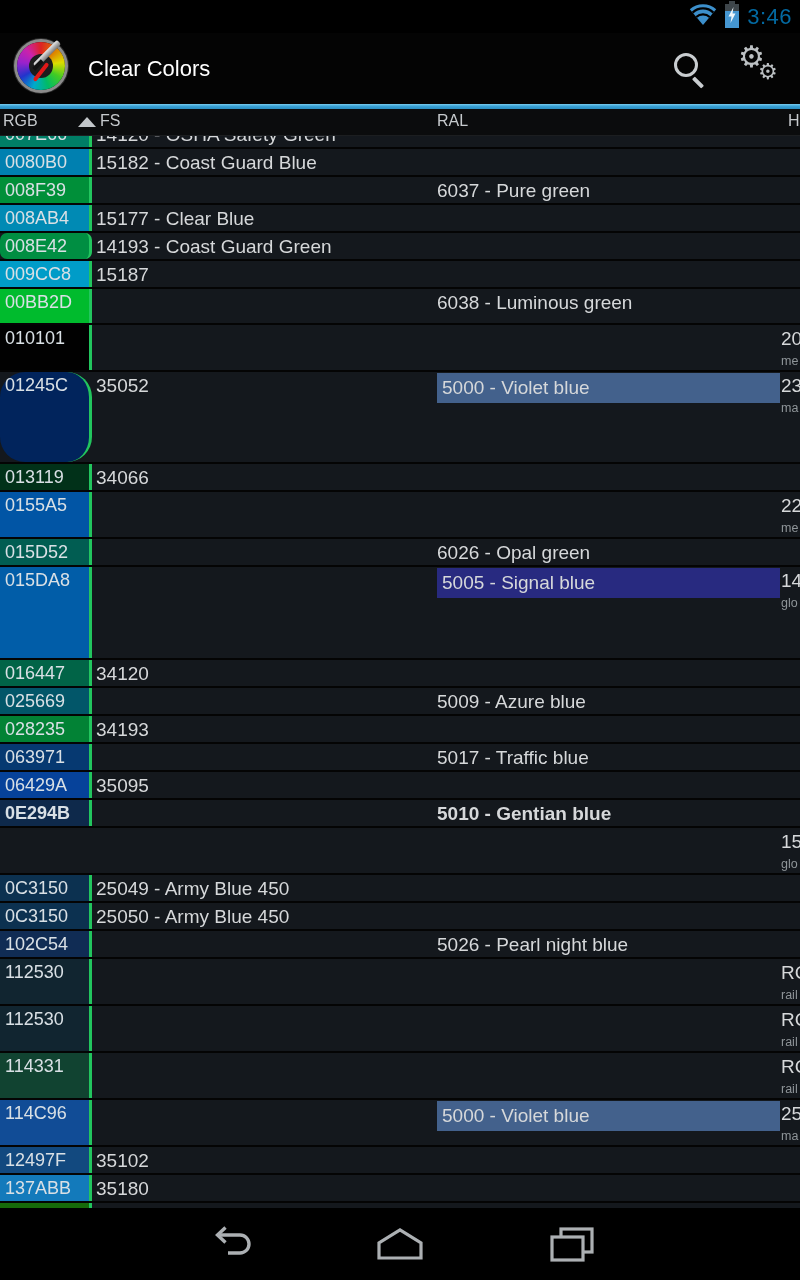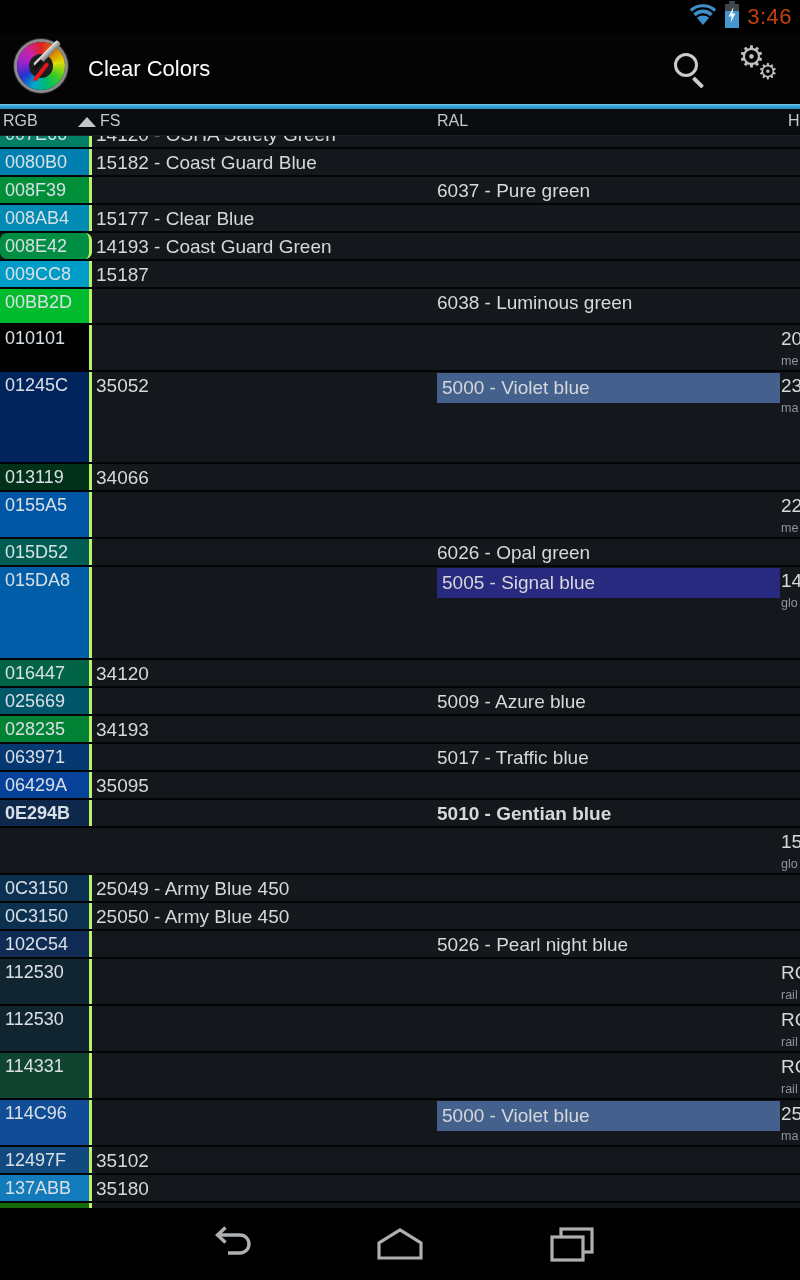--- a/index.html
+++ b/index.html
@@ -4,21 +4,21 @@
 <style>
   html,body{margin:0;padding:0;}
   body{
     width:800px;height:1280px;background:#000;overflow:hidden;position:relative;
     font-family:"Liberation Sans", sans-serif;
     -webkit-font-smoothing:antialiased;
   }
   
   .status-bar{position:absolute;top:0;left:0;width:800px;height:33px;background:#000;}
   .status-right{position:absolute;right:8px;top:0;height:33px;display:flex;align-items:center;gap:7px;}
-  .clock{color:#c2410c;font-size:22px;letter-spacing:0.5px;}
+  .clock{color:#0369a1;font-size:22px;letter-spacing:0.5px;}
   
   .action-bar{position:absolute;top:33px;left:0;width:800px;height:71px;background:#040404;}
   .app-icon{position:absolute;left:16px;top:8px;width:54px;height:54px;}
   .wheel{position:absolute;left:1px;top:1px;width:48px;height:48px;border-radius:50%;
     background:conic-gradient(#d22,#d70,#dd0,#4c2,#0b6,#0ac,#23c,#92c,#c2a,#d22);
     box-shadow:0 0 0 3px #8b8b8b,0 0 0 4px #2a2a2a;}
   .wheel-center{position:absolute;left:13px;top:13px;width:24px;height:24px;border-radius:50%;background:#1d1d1d;}
   .needle{position:absolute;left:23px;top:20px;width:4px;height:22px;background:#e01818;transform:rotate(38deg);border-radius:2px;}
   .dropper{position:absolute;left:28px;top:-4px;width:6px;height:34px;background:linear-gradient(90deg,#e8e8e8,#777);transform:rotate(45deg);border-radius:2px;}
   .dropper-tip{position:absolute;left:20px;top:18px;width:4px;height:12px;background:#111;transform:rotate(45deg);}
@@ -38,21 +38,21 @@
   .th{position:absolute;top:3px;color:#c6cacd;font-size:16px;}
   .th-rgb{left:3px;}
   .th-fs{left:100px;}
   .th-ral{left:437px;}
   .th-h{left:788px;}
   .sort-arrow{position:absolute;left:78px;top:8px;width:0;height:0;
     border-left:9px solid transparent;border-right:9px solid transparent;border-bottom:10px solid #c2c6c9;}
   
   .rows{position:absolute;top:136px;left:0;width:800px;height:1072px;overflow:hidden;background:#0b0d0f;}
   .row{position:relative;background:#14181d;border-bottom:2px solid #040404;box-sizing:border-box;}
-  .swatch{position:absolute;left:0;top:0;bottom:0;width:92px;box-sizing:border-box;border-right:3px solid #bef264;
+  .swatch{position:absolute;left:0;top:0;bottom:0;width:92px;box-sizing:border-box;border-right:3px solid #22c55e;
     color:#d9e0e5;font-size:18px;padding:3px 0 0 5px;}
   .cell{position:absolute;color:#d6d8da;font-size:19px;white-space:nowrap;}
   .fs-cell{left:96px;top:3px;}
   .ral-cell{left:437px;top:3px;}
   .ral-cell.swatched{top:1px;width:343px;height:30px;line-height:30px;padding-left:5px;box-sizing:border-box;}
   .h-cell{position:absolute;left:781px;top:3px;}
   .h-num{display:block;color:#d6d8da;font-size:19px;white-space:nowrap;}
   .h-sub{display:block;color:#8f9599;font-size:12.5px;white-space:nowrap;margin-top:4px;}
   
   .nav-bar{position:absolute;left:0;top:1208px;width:800px;height:72px;background:#000;}
@@ -144,21 +144,21 @@
       <div class="cell ral-cell">6038 - Luminous green</div>
     </div>
     <div class="row" style="height: 47px;">
       <div class="swatch" style="background: rgb(1, 1, 1);">010101</div>
       <div class="h-cell">
         <span class="h-num">20</span>
         <span class="h-sub">me</span>
       </div>
     </div>
     <div class="row" style="height: 92px;">
-      <div class="swatch" style="background: rgb(1, 36, 92);">01245C</div>
+      <div class="swatch" style="background: rgb(1, 36, 92); border-radius: 25px;">01245C</div>
       <div class="cell fs-cell">35052</div>
       <div class="cell ral-cell swatched" style="background: rgb(67, 97, 140);">5000 - Violet blue</div>
       <div class="h-cell">
         <span class="h-num">23</span>
         <span class="h-sub">ma</span>
       </div>
     </div>
     <div class="row" style="height: 28px;">
       <div class="swatch" style="background: rgb(1, 49, 25);">013119</div>
       <div class="cell fs-cell">34066</div>

